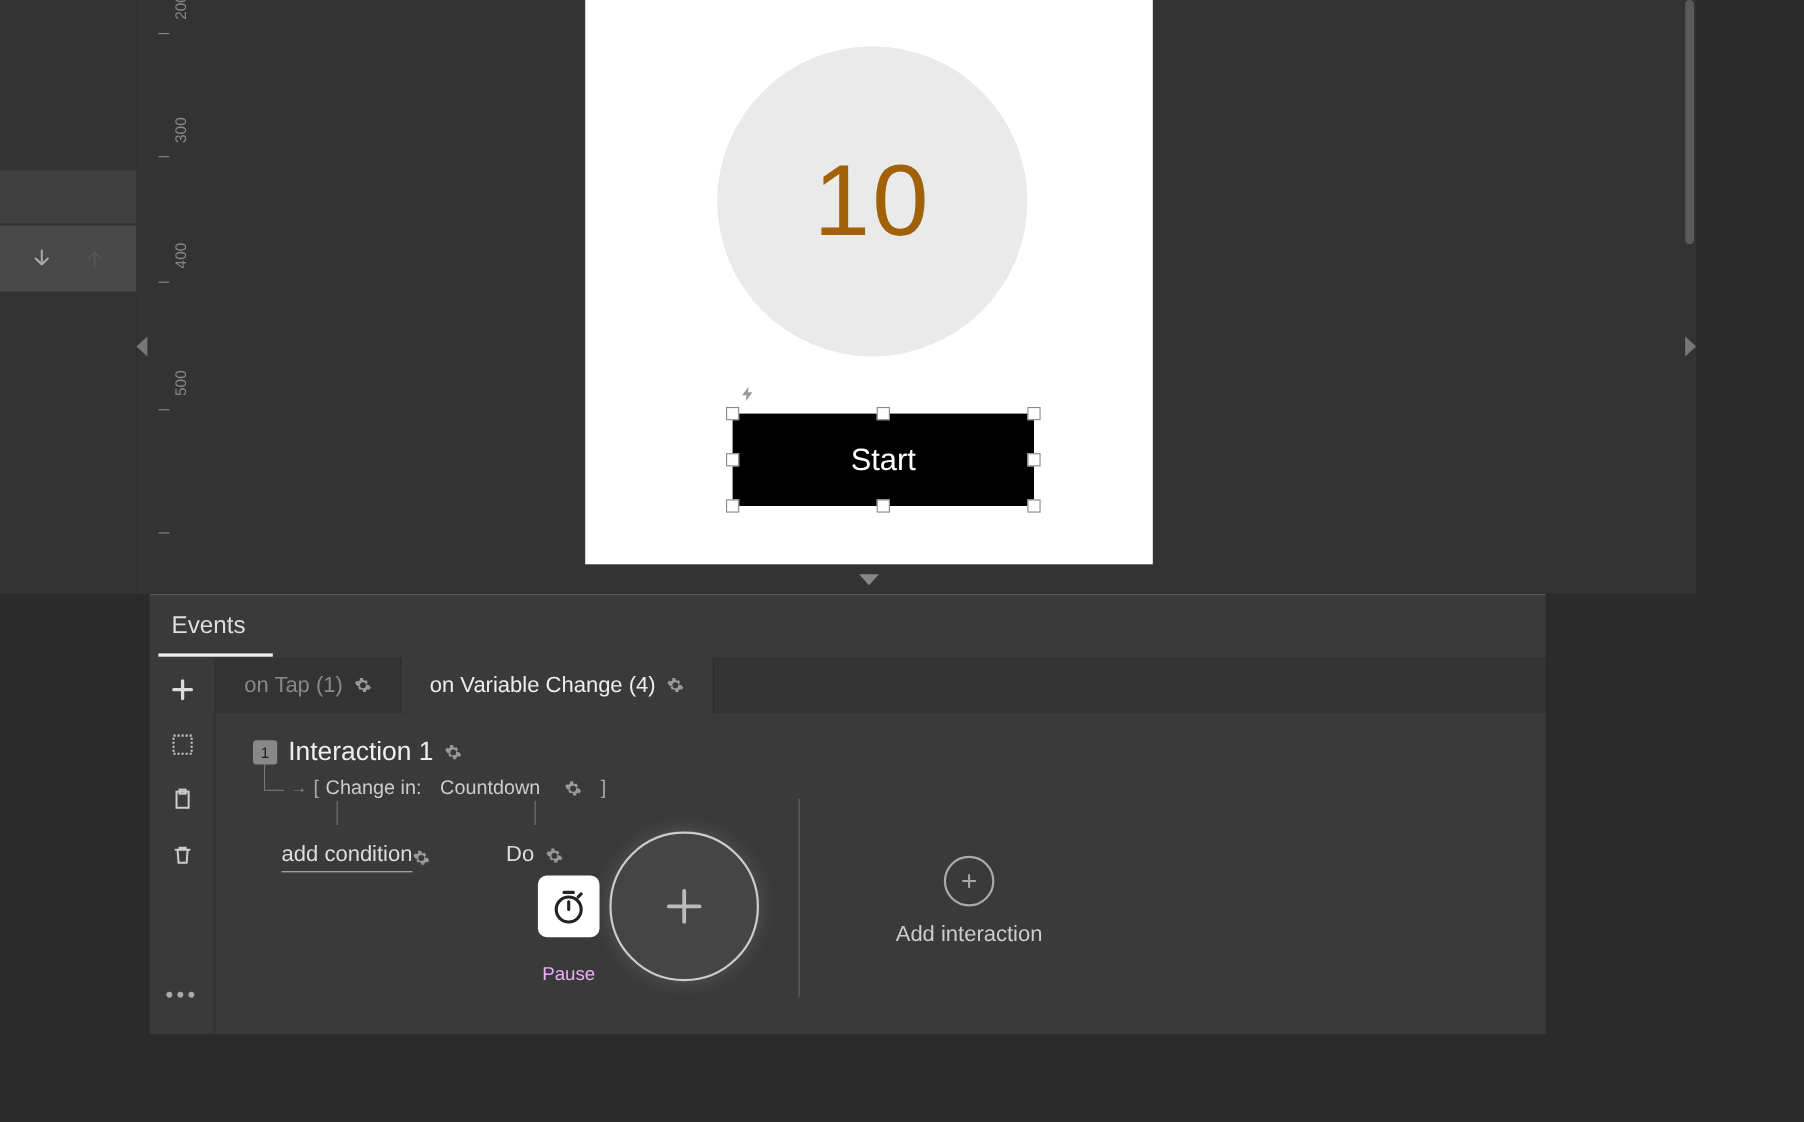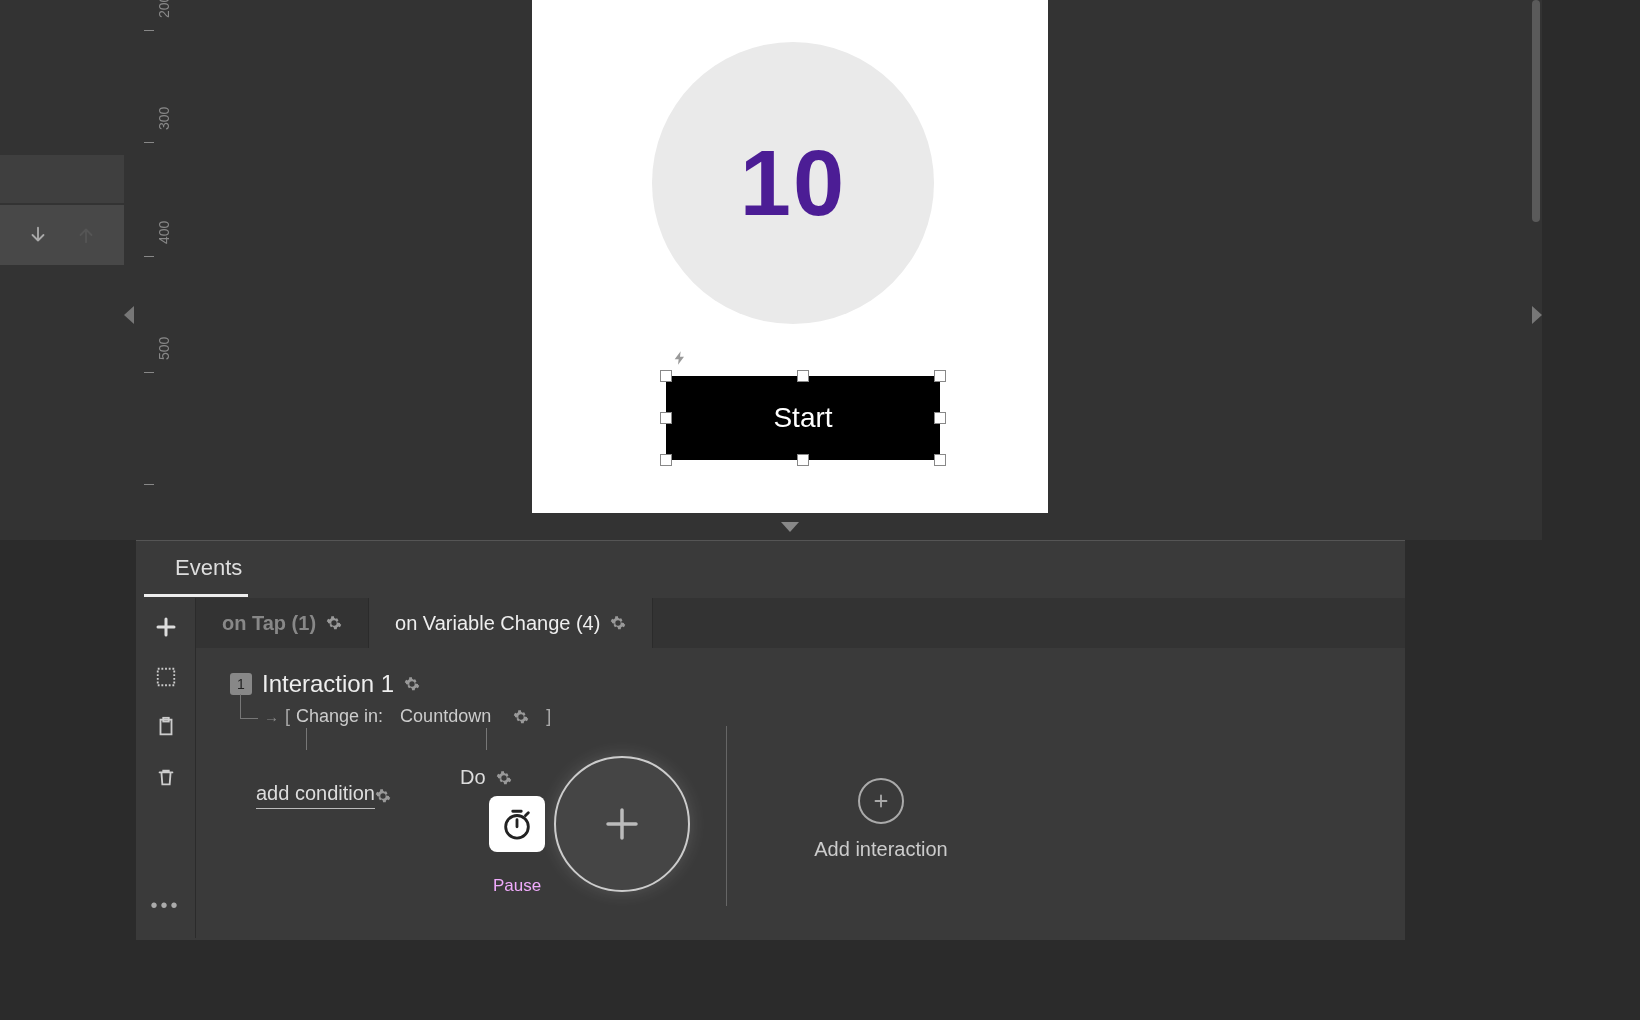--- a/index.html
+++ b/index.html
@@ -18,62 +18,62 @@
   .ruler-v { position: absolute; left: 6px; top: 0; width: 40px; height: 520px; }
   .tick { position: absolute; left: 14px; width: 10px; border-top: 1px solid #888; }
   .ticklabel { position: absolute; left: 26px; font-size: 14px; color: #888; transform: rotate(-90deg); transform-origin: left top; }
 
   .tri-left { position: absolute; left: 0px; top: 306px; width: 0; height: 0; border-top: 9px solid transparent; border-bottom: 9px solid transparent; border-right: 10px solid #777; cursor: pointer; }
   .tri-right { position: absolute; right: 0px; top: 306px; width: 0; height: 0; border-top: 9px solid transparent; border-bottom: 9px solid transparent; border-left: 10px solid #777; cursor: pointer; }
   .tri-down { position: absolute; left: 657px; top: 522px; width: 0; height: 0; border-left: 9px solid transparent; border-right: 9px solid transparent; border-top: 10px solid #888; cursor: pointer; }
 
   .artboard { position: absolute; left: 408px; top: 0; width: 516px; height: 513px; background: #fff; }
   .circle { position: absolute; left: 120px; top: 42px; width: 282px; height: 282px; border-radius: 50%; background: #eaeaea; display: flex; align-items: center; justify-content: center; }
-  .circle span { font-size: 92px; color: #4c1d95; font-weight: 700; letter-spacing: 2px; }
+  .circle span { font-size: 92px; color: #a16207; font-weight: 400; letter-spacing: 2px; }
 
   .btn-wrap { position: absolute; left: 134px; top: 376px; width: 274px; height: 84px; }
   .btn-black { position: absolute; left: 0; top: 0; width: 274px; height: 84px; background: #000; color: #fff; display: flex; align-items: center; justify-content: center; font-size: 28px; }
   .sel-handle { position: absolute; width: 12px; height: 12px; background: #fff; border: 1px solid #888; }
   .bolt { position: absolute; left: 140px; top: 348px; font-size: 22px; color: #999; }
 
   
   .right-scroll { position: absolute; right: 2px; top: 0; width: 8px; height: 222px; background: #5a5a5a; border-radius: 4px; }
 
   
   .events-panel { position: absolute; left: 136px; top: 540px; width: 1269px; height: 400px; background: #3a3a3a; }
-  .events-header { height: 54px; background: #3a3a3a; border-top: 1px solid #555; display: flex; align-items: center; padding-left: 39px; }
+  .events-header { height: 54px; background: #3a3a3a; border-top: 1px solid #555; display: flex; align-items: center; padding-left: 20px; }
   .events-header span { font-size: 22px; color: #ddd; font-weight: 400; }
   .events-underline { position: absolute; left: 8px; top: 54px; width: 104px; height: 3px; background: #eee; }
 
   .toolbar-col { position: absolute; left: 0; top: 58px; width: 60px; height: 340px; background: #3a3a3a; border-right: 1px solid #2b2b2b; display: flex; flex-direction: column; align-items: center; padding-top: 16px; gap: 24px; }
   .toolbar-col .tico { width: 26px; height: 26px; color: #ccc; cursor: pointer; display: flex; align-items: center; justify-content: center; font-size: 26px; }
   .toolbar-col .dots { margin-top: auto; margin-bottom: 20px; letter-spacing: 3px; color: #aaa; font-size: 20px; }
 
   .tabs-row { position: absolute; left: 60px; top: 58px; height: 50px; width: 1209px; background: #333; display: flex; }
   .tab { height: 50px; display: flex; align-items: center; gap: 10px; padding: 0 26px; font-size: 20px; border-right: 1px solid #2b2b2b; cursor: pointer; }
-  .tab.inactive { color: #888; font-weight: bold; }
+  .tab.inactive { color: #888; }
   .tab.active { color: #eee; background: #3a3a3a; }
   .gear-ic { width: 16px; height: 16px; }
 
   .workarea { position: absolute; left: 60px; top: 108px; width: 1209px; height: 292px; background: #3a3a3a; }
 
   .int-row { position: absolute; left: 34px; top: 22px; display: flex; align-items: center; gap: 10px; }
   .int-badge { width: 22px; height: 22px; background: #888; color: #222; font-size: 14px; display: flex; align-items: center; justify-content: center; border-radius: 3px; }
   .int-label { font-size: 24px; color: #eee; }
 
   .change-row { position: absolute; left: 68px; top: 58px; font-size: 18px; color: #ccc; display: flex; align-items: center; gap: 6px; }
   .change-row .bracket { color: #aaa; }
   .change-row .arrow { color: #888; font-size: 15px; }
 
   .tree-v1 { position: absolute; left: 44px; top: 46px; width: 1px; height: 24px; background: #777; }
   .tree-h1 { position: absolute; left: 44px; top: 70px; width: 18px; height: 1px; background: #777; }
   .tree-stub1 { position: absolute; left: 110px; top: 80px; width: 1px; height: 22px; background: #777; }
   .tree-stub2 { position: absolute; left: 290px; top: 80px; width: 1px; height: 22px; background: #777; }
 
-  .addcond { position: absolute; left: 60px; top: 134px; display: flex; align-items: center; gap: 0; }
+  .addcond { position: absolute; left: 60px; top: 118px; display: flex; align-items: center; gap: 0; }
   .addcond .lbl { font-size: 20px; color: #ddd; border-bottom: 1px solid #bbb; padding-bottom: 3px; }
 
   .do-group { position: absolute; left: 264px; top: 118px; display: flex; align-items: center; gap: 10px; font-size: 20px; color: #ddd; }
 
   .pause-card { position: absolute; left: 290px; top: 148px; width: 62px; text-align: center; }
   .pause-card .ic { width: 56px; height: 56px; background: #fff; border-radius: 8px; display: flex; align-items: center; justify-content: center; margin: 0 auto; }
   .pause-card .cap { font-size: 17px; color: #f0abfc; margin-top: 24px; }
 
   .big-plus { position: absolute; left: 358px; top: 108px; width: 136px; height: 136px; border: 2px solid #ccc; border-radius: 50%; display: flex; align-items: center; justify-content: center; cursor: pointer; background: #454545; box-shadow: 0 0 18px rgba(255,255,255,0.15); }
   .big-plus svg { width: 42px; height: 42px; }

